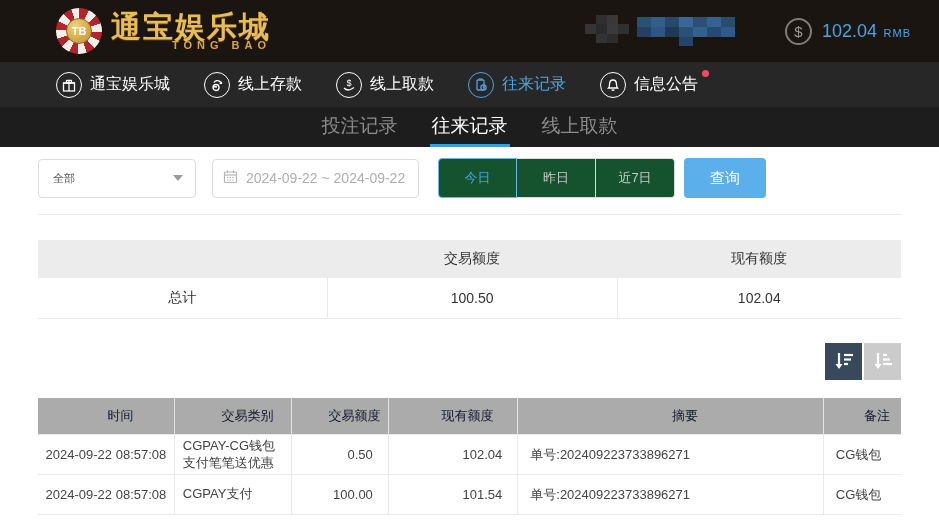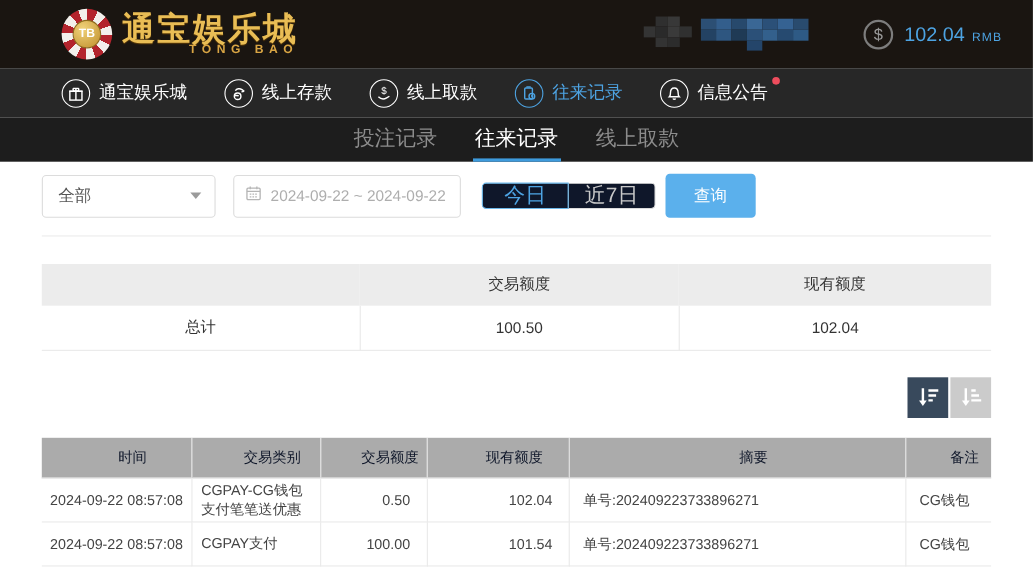--- a/index.html
+++ b/index.html
@@ -34,27 +34,27 @@
   .red-dot { position:absolute; right:-11px; top:-2px; width:7px; height:7px; border-radius:50%; background:#ee4d5d; }
 
   
   .subnav { height:40px; background:#1d1d1d; display:flex; align-items:stretch; justify-content:center; gap:30px; }
   .subtab { display:flex; align-items:center; color:#8c8c8c; font-size:19px; cursor:pointer; border-bottom:3px solid transparent; padding:0 2px; }
   .subtab.active { color:#fff; border-bottom-color:#3e9bdc; }
 
   
   .content { padding:0 38px; }
   .filters { margin-top:11px; display:flex; align-items:center; height:40px; }
-  .select-box { width:158px; height:39px; border:1px solid #dcdcdc; border-radius:4px; display:flex; align-items:center; justify-content:space-between; padding:0 12px 0 14px; color:#555; font-size:15px; background:#fff; cursor:pointer;gap:32px; }
+  .select-box { width:158px; height:39px; border:1px solid #dcdcdc; border-radius:4px; display:flex; align-items:center; justify-content:space-between; padding:0 12px 0 14px; color:#555; font-size:11px; background:#fff; cursor:pointer;gap:32px; }
   .caret { width:0; height:0; border-left:5px solid transparent; border-right:5px solid transparent; border-top:6px solid #9b9b9b; }
   .date-box { width:207px; height:39px; border:1px solid #dcdcdc; border-radius:4px; display:flex; align-items:center; gap:8px; padding:0 10px; margin-left:16px; background:#fff; }
   .date-box .cal { color:#b5b5b5; }
   .date-text { color:#aeaeae; font-size:14px; white-space:nowrap; }
   .btn-group { display:flex; margin-left:19px; }
-  .qbtn { width:79px; height:24px; background:#0f172a; border:1px solid #dcdcdc; color:#c9c9c9; font-size:19px; display:flex; align-items:center; justify-content:center; cursor:pointer; }
+  .qbtn { width:79px; height:40px; background:#14532d; border:1px solid #dcdcdc; color:#c9c9c9; font-size:13px; display:flex; align-items:center; justify-content:center; cursor:pointer; }
   .qbtn:first-child { border-radius:4px 0 0 4px; }
   .qbtn:last-child { border-radius:0 4px 4px 0; }
   .qbtn + .qbtn { border-left:none; }
   .qbtn.active { border:1px solid #6cb8ea; color:#4da3e2; z-index:1; }
   .search-btn { width:82px; height:40px; margin-left:9px; background:#5bb0ec; border:none; border-radius:4px; color:#fff; font-size:15px; cursor:pointer; }
 
   .divider { border-top:1px solid #ebebeb; margin-top:16px; }
 
   
   .summary { margin-top:25px; width:100%; border-collapse:collapse; table-layout:fixed; }
@@ -211,20 +211,21 @@
             <line x1="4.5" y1="1.5" x2="4.5" y2="4"></line>
             <line x1="10.5" y1="1.5" x2="10.5" y2="4"></line>
             <line x1="4" y1="8.5" x2="11" y2="8.5" stroke-dasharray="1.5 1"></line>
             <line x1="4" y1="11" x2="11" y2="11" stroke-dasharray="1.5 1"></line>
           </svg>
       </span>
       <span class="date-text">2024-09-22 ~ 2024-09-22</span>
     </div>
     <div class="btn-group">
       <div class="qbtn active">今日</div>
+      <div class="qbtn">昨日</div>
       <div class="qbtn">近7日</div>
     </div>
     <button class="search-btn">查询</button>
   </div>
 
   <div class="divider"></div>
 
   <table class="summary">
     <thead>
       <tr>

